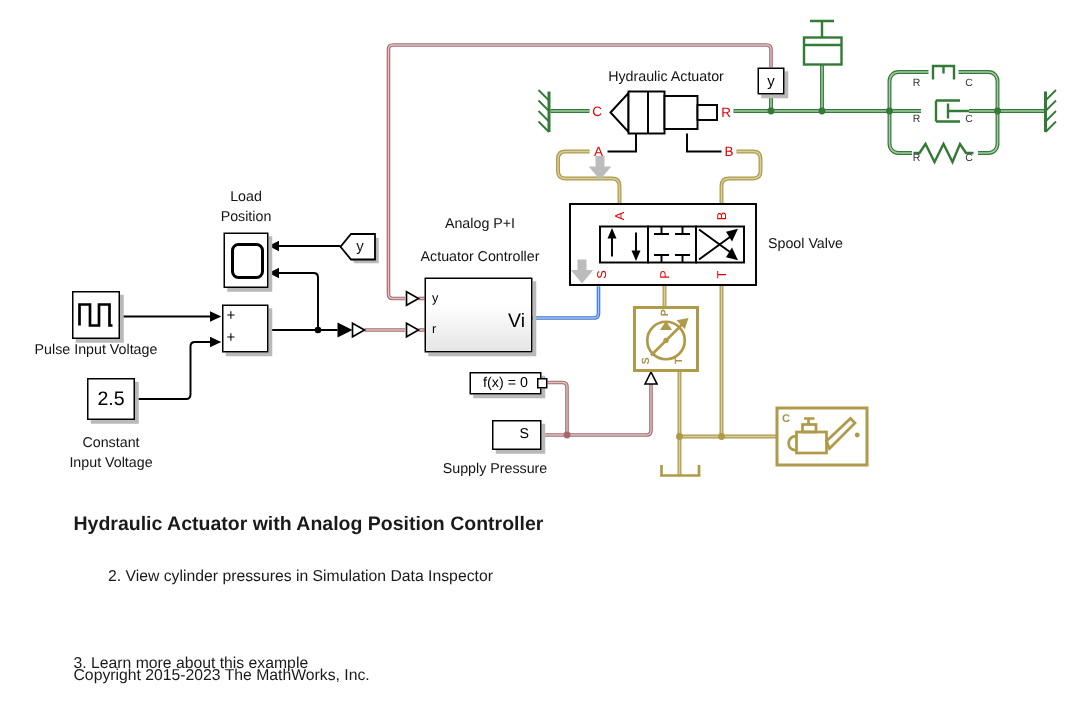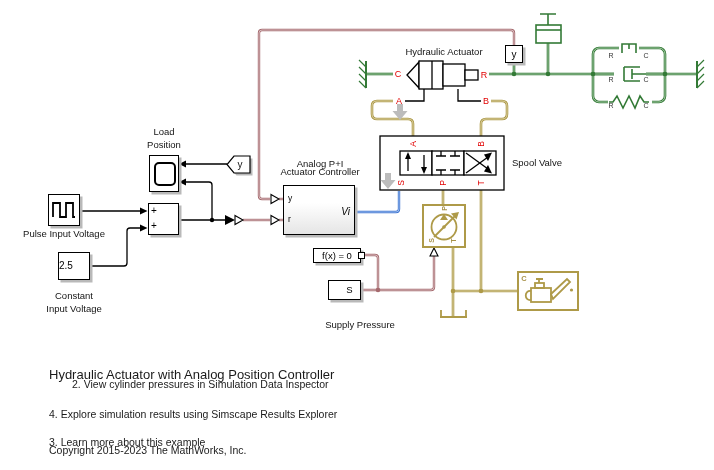--- a/index.html
+++ b/index.html
@@ -231,48 +231,48 @@
   <span style="position:absolute;left:2px;top:1px;font-size:10px;">+</span>
   <span style="position:absolute;left:2px;top:16px;font-size:10px;">+</span>
 </div>
 
 <div class="blk" style="left:48px;top:194px;width:32px;height:32px;">
   <svg width="30" height="30">
     <path d="M4,22 V8 H11 V22 H17 V8 H24 V22 H26" fill="none" stroke="#000" stroke-width="1.8"></path>
   </svg>
 </div>
 
-<div class="blk" style="left:58px;top:252px;width:32px;height:28px;font-size:10px;line-height:26px;">2.5</div>
+<div class="blk" style="left:58px;top:252px;width:32px;height:28px;text-align:center;font-size:13px;line-height:26px;">2.5</div>
 
 <div class="blk" style="left:283px;top:185px;width:72px;height:50px;background:linear-gradient(to bottom,#ffffff 35%,#d9d9d9 130%);">
   <span style="position:absolute;left:4px;top:7px;font-size:8.5px;">y</span>
   <span style="position:absolute;left:4px;top:28px;font-size:8.5px;">r</span>
-  <span style="position:absolute;right:4px;top:20px;font-size:10px;font-style:italic;">Vi</span>
+  <span style="position:absolute;right:4px;top:20px;font-size:13px;">Vi</span>
 </div>
 
 <div class="blk" style="left:313px;top:248px;width:48px;height:15px;text-align:center;font-size:9.5px;line-height:13px;">f(x) = 0</div>
 <div style="position:absolute;z-index:2;left:358px;top:252px;width:5px;height:5px;background:#fff;border:1px solid #000;"></div>
 
 <div class="blk" style="left:328px;top:280px;width:33px;height:20px;text-align:center;font-size:9.5px;line-height:18px;padding-left:10px;">S</div>
 
 <span class="lbl ctr" style="left:124px;top:126px;width:80px;">Load</span>
 <span class="lbl ctr" style="left:124px;top:139px;width:80px;">Position</span>
 
 <span class="lbl" style="left:233px;top:159px;width:14px;text-align:center;font-size:10px;z-index:3;">y</span>
 
 <span class="lbl ctr" style="left:14px;top:228px;width:100px;">Pulse Input Voltage</span>
 <span class="lbl ctr" style="left:24px;top:290px;width:100px;">Constant</span>
 <span class="lbl ctr" style="left:24px;top:303px;width:100px;">Input Voltage</span>
 
-<span class="lbl ctr" style="left:270px;top:158px;width:100px;text-align:center;">Analog P+I</span>
+<span class="lbl ctr" style="left:270px;top:144px;width:100px;text-align:center;">Analog P+I</span>
 <span class="lbl ctr" style="left:270px;top:166px;width:100px;">Actuator Controller</span>
 
 <span class="lbl ctr" style="left:394px;top:46px;width:100px;">Hydraulic Actuator</span>
 <span class="lbl" style="left:512px;top:157px;">Spool Valve</span>
-<span class="lbl ctr" style="left:310px;top:307px;width:100px;margin-top:12px;">Supply Pressure</span>
+<span class="lbl ctr" style="left:280px;top:307px;width:100px;">Supply Pressure</span>
 
 <span class="portred" style="left:392px;top:69px;">C</span>
 <span class="portred" style="left:478px;top:70px;">R</span>
 <span class="portred" style="left:393px;top:96px;">A</span>
 <span class="portred" style="left:480px;top:96px;">B</span>
 
 <span class="portred rot" style="left:407px;top:139px;font-size:8.5px;">A</span>
 <span class="portred rot" style="left:475px;top:139px;font-size:8.5px;">B</span>
 <span class="portred rot" style="left:395px;top:178px;font-size:8.5px;">S</span>
 <span class="portred rot" style="left:437px;top:178px;font-size:8.5px;">P</span>
@@ -284,19 +284,18 @@
 
 <span class="portred porttan" style="left:518px;top:274px;font-size:7.5px;">C</span>
 
 <span class="netlbl" style="left:606px;top:52px;">R</span>
 <span class="netlbl" style="left:641px;top:52px;">C</span>
 <span class="netlbl" style="left:606px;top:76px;">R</span>
 <span class="netlbl" style="left:641px;top:76px;">C</span>
 <span class="netlbl" style="left:606px;top:102px;">R</span>
 <span class="netlbl" style="left:641px;top:102px;">C</span>
 
-<span class="anno" style="left:49px;top:341px;font-size:13px;font-weight:normal;margin-top:26px;">Hydraulic Actuator with Analog Position Controller</span>
+<span class="anno" style="left:49px;top:341px;font-size:13px;font-weight:bold;">Hydraulic Actuator with Analog Position Controller</span>
 <span class="anno" style="left:49px;top:378px;margin-left:23px;">2. View cylinder pressures in Simulation Data Inspector</span>
-<span class="anno" style="left:49px;top:408px;">4. Explore simulation results using Simscape Results Explorer</span>
 <span class="anno" style="left:49px;top:404px;margin-top:32px;">3. Learn more about this example</span>
 <span class="anno" style="left:49px;top:444px;">Copyright 2015-2023 The MathWorks, Inc.</span>
 
 </div>
 
 </body></html>

